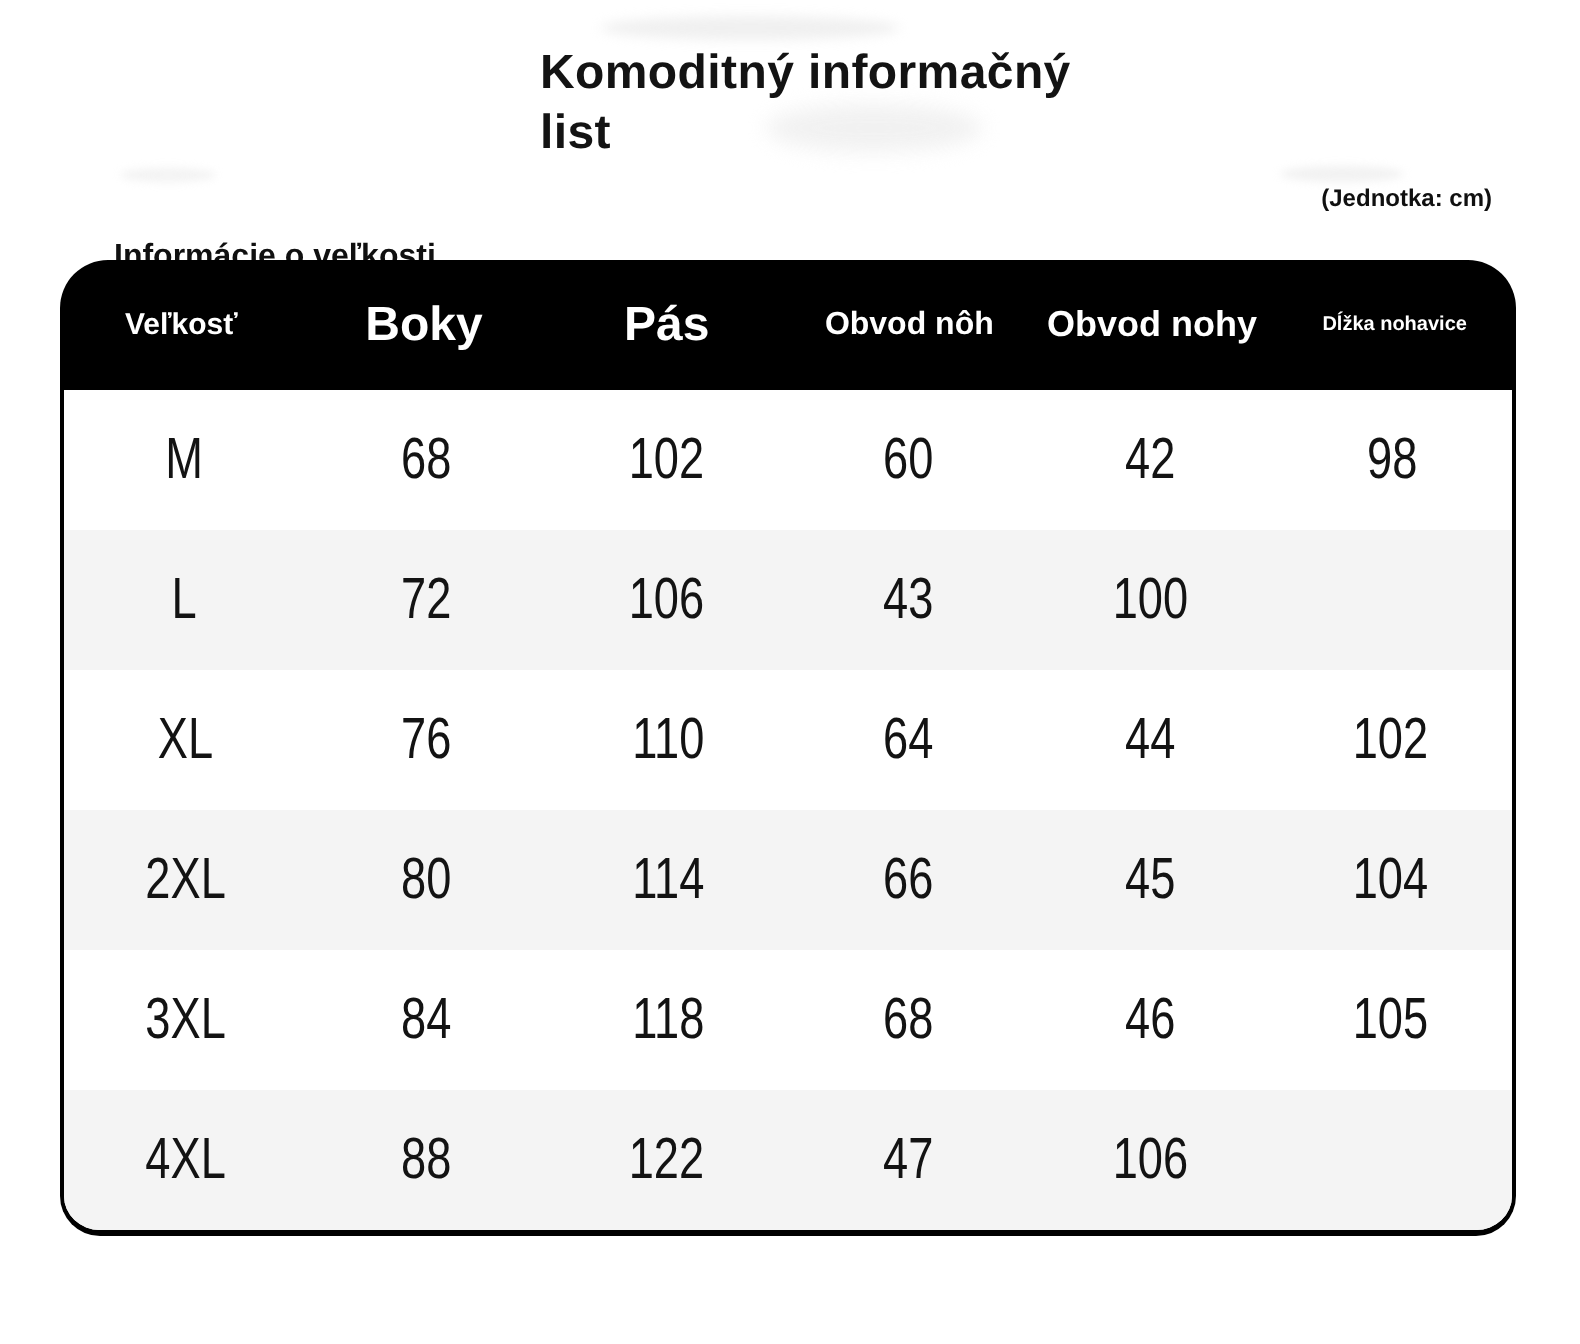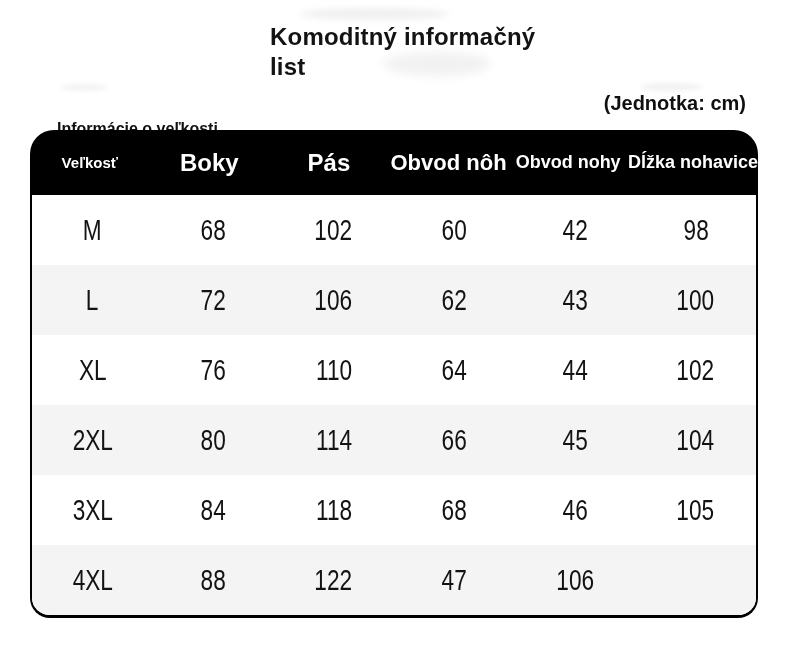--- a/index.html
+++ b/index.html
@@ -42,21 +42,21 @@
     top: 92px;
     font-size: 16px;
     font-weight: 700;
     color: #101010;
     margin-top: 28px;
   }
   .unit-label {
     position: absolute;
     right: 44px;
     top: 92px;
-    font-size: 20px;
+    font-size: 12px;
     font-weight: 700;
     color: #101010;
   }
 
   
   .size-table {
     position: absolute;
     left: 30px;
     top: 130px;
     width: 728px;
@@ -68,23 +68,23 @@
     display: grid;
     grid-template-columns: repeat(6, 1fr);
     align-items: center;
     text-align: center;
     color: #ffffff;
   }
   .th { font-weight: 700; white-space: nowrap; }
   .hc0 { font-size: 15px; text-align: center; }
   .hc1 { font-size: 24px; }
   .hc2 { font-size: 24px; }
-  .hc3 { font-size: 22px; }
+  .hc3 { font-size: 16px; }
   .hc4 { font-size: 18px; }
-  .hc5 { font-size: 18px; }
+  .hc5 { font-size: 10px; }
 
   .tbody {
     border: 2px solid #000000;
     border-top: none;
     border-bottom-width: 3px;
     border-radius: 0 0 20px 20px;
     overflow: hidden;
     background: #ffffff;
   }
   .trow {
@@ -154,21 +154,20 @@
         <div class="td"><span>102</span></div>
         <div class="td"><span>60</span></div>
         <div class="td"><span>42</span></div>
         <div class="td"><span>98</span></div>
       </div>
 
       <div class="trow alt">
         <div class="td"><span>L</span></div>
         <div class="td"><span>72</span></div>
         <div class="td"><span>106</span></div>
-        <div class="td"><span>62</span></div>
         <div class="td"><span>43</span></div>
         <div class="td"><span>100</span></div>
       </div>
 
       <div class="trow">
         <div class="td"><span>XL</span></div>
         <div class="td"><span>76</span></div>
         <div class="td"><span>110</span></div>
         <div class="td"><span>64</span></div>
         <div class="td"><span>44</span></div>

